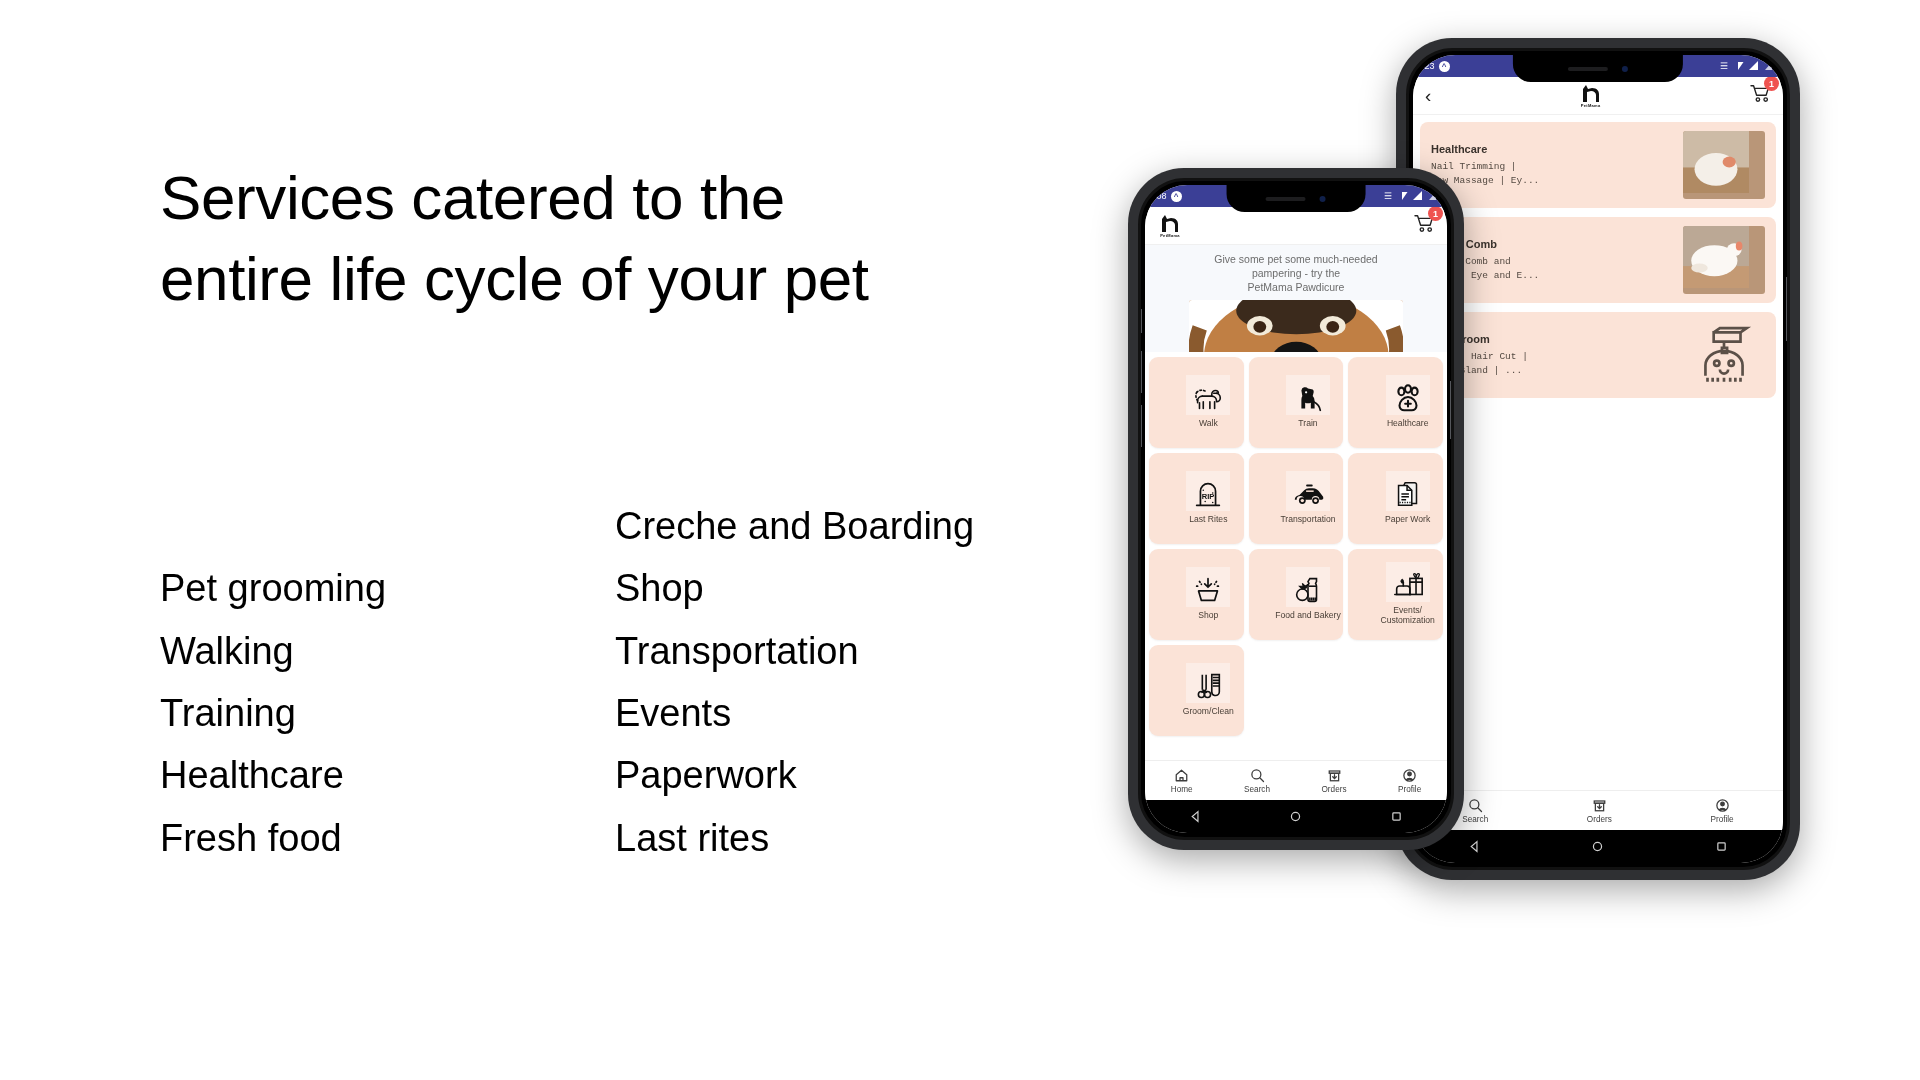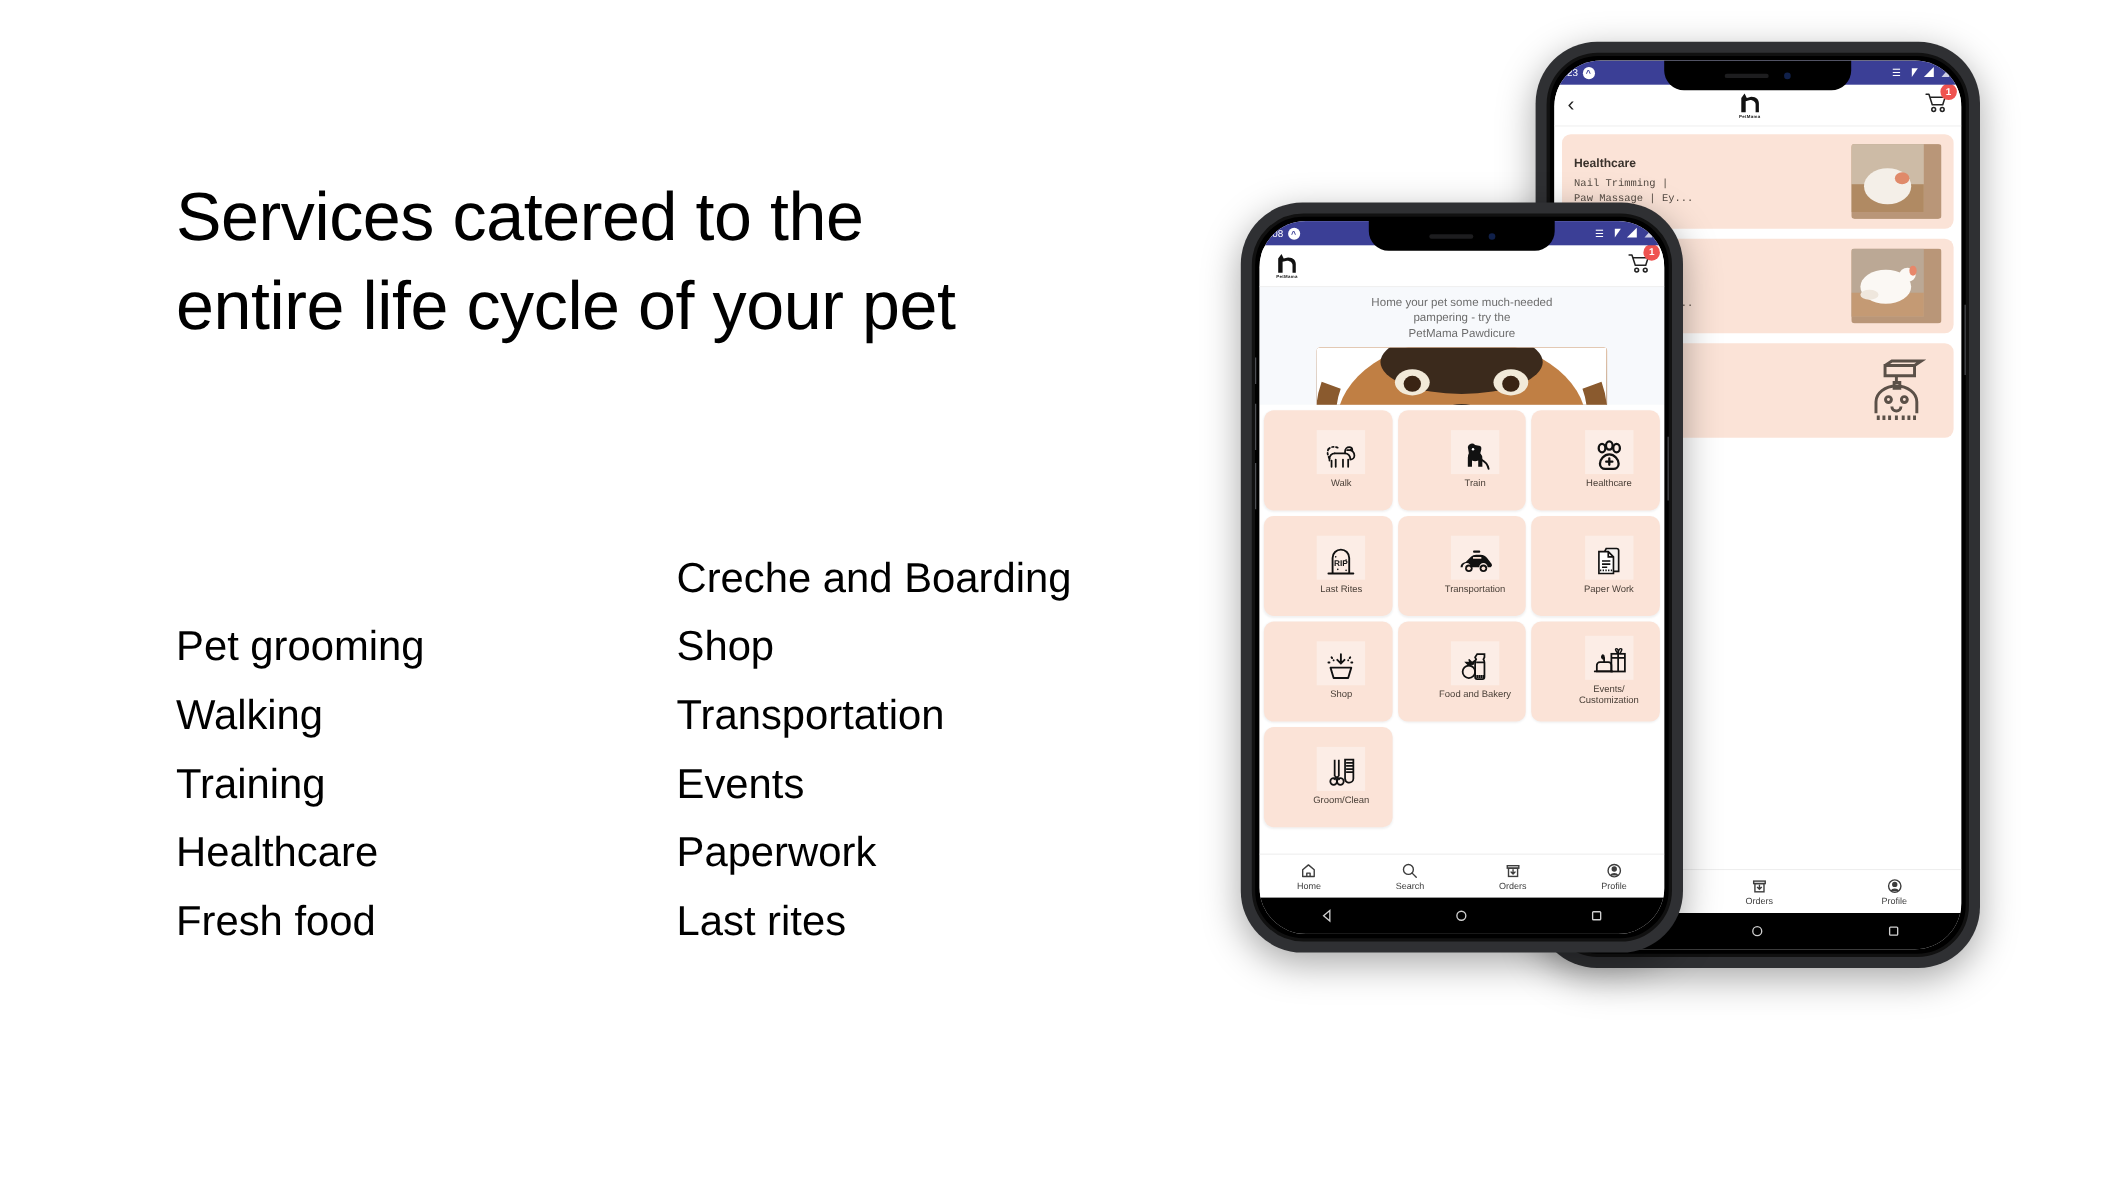--- a/index.html
+++ b/index.html
@@ -330,21 +330,21 @@
               <circle cx="8" cy="8" r="5" fill="none" stroke="#cfcfcf" stroke-width="1.5"></circle>
             </svg>
           <svg viewBox="0 0 16 16">
               <rect x="3.5" y="3.5" width="9" height="9" rx="1" fill="none" stroke="#cfcfcf" stroke-width="1.5"></rect>
             </svg>
         </div>
       </div>
     </div>
   </div>
 
-  <div class="phone" style="left:1128px; top:184px; width:402px; height:682px;">
+  <div class="phone" style="left:1128px; top:168px; width:336px; height:682px;">
     <div class="phone-inner">
       <div class="btn-l" style="top:128px; height:24px;"></div>
       <div class="btn-l" style="top:170px; height:42px;"></div>
       <div class="btn-l" style="top:224px; height:42px;"></div>
       <div class="btn-r" style="top:200px; height:58px;"></div>
 
       <div class="screen">
         <div class="notch">
           <div class="speaker"></div>
           <div class="cam"></div>
@@ -380,21 +380,21 @@
             <svg width="21" height="19" viewBox="0 0 24 22">
               <path d="M1 2 h3 l3.5 11 h11 l2.5 -8 h-15" fill="none" stroke="#222" stroke-width="1.6" stroke-linecap="round" stroke-linejoin="round"></path>
               <circle cx="9" cy="18" r="2" fill="none" stroke="#222" stroke-width="1.6"></circle>
               <circle cx="18" cy="18" r="2" fill="none" stroke="#222" stroke-width="1.6"></circle>
             </svg>
             <div class="cart-badge">1</div>
           </div>
         </div>
 
         <div class="promo">
-          <div class="promo-text">Home your pet some much-needed</div>
+          <div class="promo-text">Give some pet some much-needed</div>
           <div class="promo-text">pampering - try the</div>
           <div class="promo-text">PetMama Pawdicure</div>
           <div class="promo-img">
             <svg class="dog-face" viewBox="0 0 200 70" preserveAspectRatio="none">
               <rect width="200" height="70" fill="#fff"></rect>
               <ellipse cx="100" cy="52" rx="86" ry="58" fill="#c07f44"></ellipse>
               <ellipse cx="100" cy="10" rx="56" ry="22" fill="#3b2a1c"></ellipse>
               <ellipse cx="66" cy="24" rx="12" ry="9" fill="#f2ead9"></ellipse>
               <ellipse cx="134" cy="24" rx="12" ry="9" fill="#f2ead9"></ellipse>
               <ellipse cx="66" cy="25" rx="6" ry="5.5" fill="#3a2414"></ellipse>

